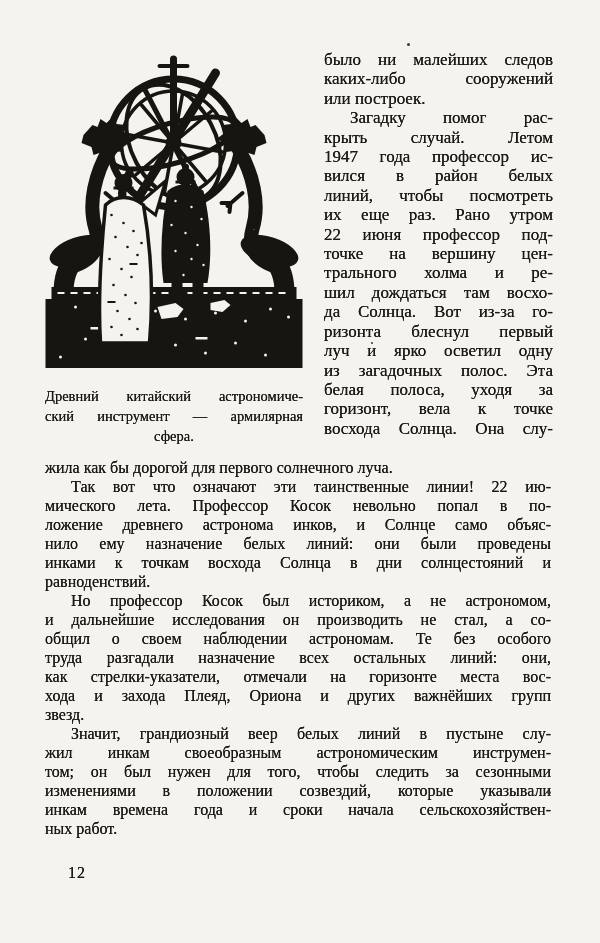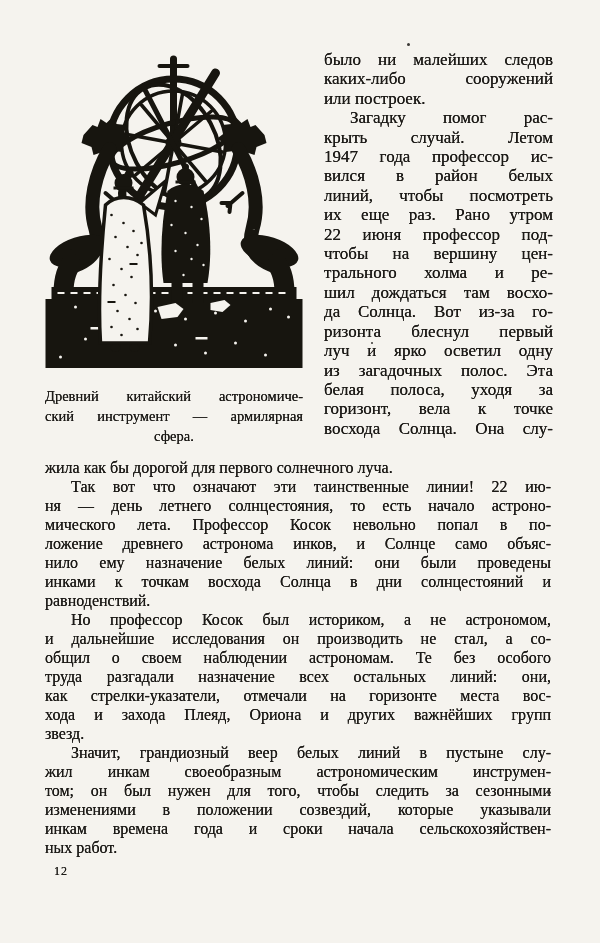--- a/index.html
+++ b/index.html
@@ -17,21 +17,21 @@
   .caption .line:last-child{text-align-last:center !important;}
   
   .right-col{position:absolute; left:324px; top:50px; width:229px;
     font-size:17px; line-height:19.4px;}
   .main-text{position:absolute; left:45px; top:458px; width:506px;
     font-size:16px; line-height:19px;}
   .line{text-align:justify; text-align-last:justify; height:1em*0;}
   .para{margin:0;}
   .para.endleft .line:last-child{text-align-last:left;}
   .para.indent .line:first-child{text-indent:26px;}
-  .page-number{position:absolute; left:54px; top:864px; font-size:12px;
+  .page-number{position:absolute; left:68px; top:864px; font-size:16px;
     letter-spacing:1px;}
   
   .speck{position:absolute; background:#3a3834; border-radius:50%;}
   .speck.s1{left:407px; top:43px; width:3px; height:3px;}
   .speck.s2{left:371px; top:342px; width:2px; height:2px;}
   .speck.s3{left:547px; top:791px; width:4px; height:3px;}
 </style>
 </head>
 <body>
 
@@ -172,40 +172,39 @@
         <div class="line">или построек.</div>
       </div>
       <div class="para indent">
         <div class="line">Загадку помог рас-</div>
         <div class="line">крыть случай. Летом</div>
         <div class="line">1947 года профессор ис-</div>
         <div class="line">вился в район белых</div>
         <div class="line">линий, чтобы посмотреть</div>
         <div class="line">их еще раз. Рано утром</div>
         <div class="line">22 июня профессор под-</div>
-        <div class="line">чтобы на вершину цен-</div>
+        <div class="line">точке на вершину цен-</div>
         <div class="line">трального холма и ре-</div>
         <div class="line">шил дождаться там восхо-</div>
         <div class="line">да Солнца. Вот из-за го-</div>
         <div class="line">ризонта блеснул первый</div>
         <div class="line">луч и ярко осветил одну</div>
         <div class="line">из загадочных полос. Эта</div>
         <div class="line">белая полоса, уходя за</div>
         <div class="line">горизонт, вела к точке</div>
         <div class="line">восхода Солнца. Она слу-</div>
       </div>
     </div>
 
   <div class="main-text">
       <div class="para endleft">
         <div class="line">жила как бы дорогой для первого солнечного луча.</div>
       </div>
       <div class="para indent endleft">
         <div class="line">Так вот что означают эти таинственные линии! 22 ию-</div>
-        <div class="line">ня — день летнего солнцестояния, то есть начало астроно-</div>
         <div class="line">мического лета. Профессор Косок невольно попал в по-</div>
         <div class="line">ложение древнего астронома инков, и Солнце само объяс-</div>
         <div class="line">нило ему назначение белых линий: они были проведены</div>
         <div class="line">инками к точкам восхода Солнца в дни солнцестояний и</div>
         <div class="line">равноденствий.</div>
       </div>
       <div class="para indent endleft">
         <div class="line">Но профессор Косок был историком, а не астрономом,</div>
         <div class="line">и дальнейшие исследования он производить не стал, а со-</div>
         <div class="line">общил о своем наблюдении астрономам. Те без особого</div>

